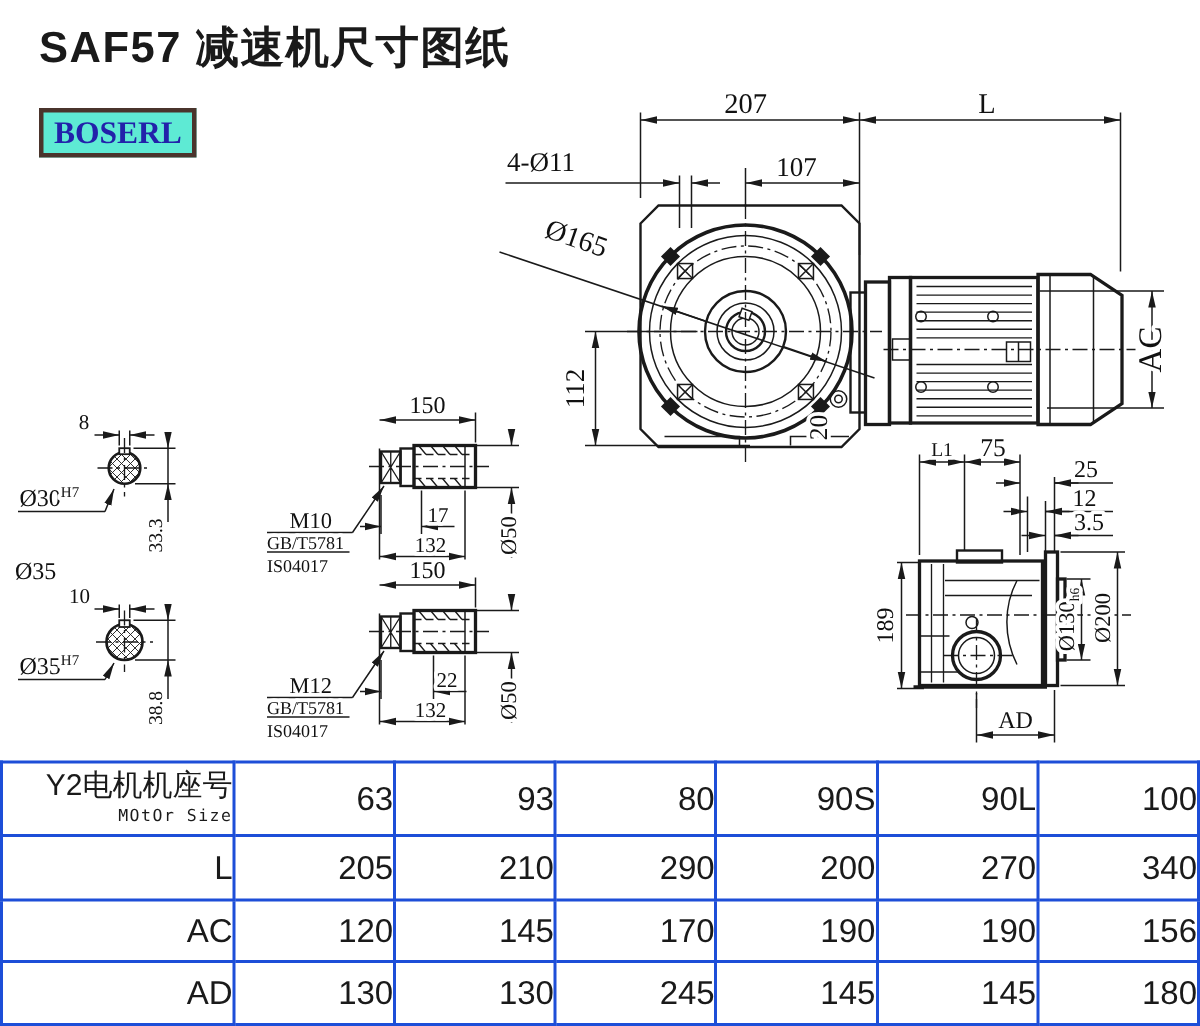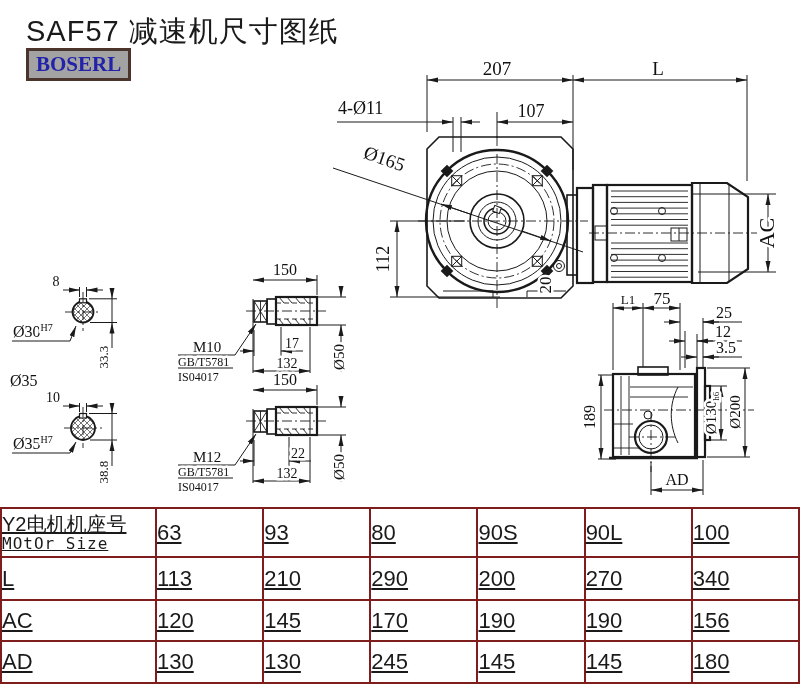--- a/index.html
+++ b/index.html
@@ -1,42 +1,42 @@
 <!DOCTYPE html>
 <html><head>
 <meta charset="utf-8">
 <style>
   html,body{margin:0;padding:0;background:#fff;}
   #page{position:relative;width:800px;height:684px;background:#fff;overflow:hidden;
         font-family:"Liberation Sans",sans-serif;color:#1a1a1a;}
-  #title{position:absolute;left:26px;top:12px;font-size:29px;font-weight:normal;
+  #title{position:absolute;left:26px;top:12px;font-size:29px;font-weight:bold;
          letter-spacing:1px;white-space:nowrap;}
-  #logo{position:absolute;left:26px;top:48px;border:3px solid #4a342c;background:#a3a3a3;
+  #logo{position:absolute;left:26px;top:72px;border:3px solid #4a342c;background:#5eead4;
         padding:1px 7px;}
   #logo span{font-family:"Liberation Serif",serif;font-weight:bold;font-size:21px;color:#2222aa;}
   svg{position:absolute;left:0;top:0;}
   svg .ln{stroke:#1a1a1a;fill:none;}
   svg .b{stroke-width:2.2;}
   svg .b2{stroke-width:1.6;}
   svg .t{stroke-width:1;}
   svg .t2{stroke-width:0.9;}
   svg .dd{stroke:#1a1a1a;fill:none;stroke-width:0.9;stroke-dasharray:10 3 2 3;}
   svg .dsh{stroke:#1a1a1a;fill:none;stroke-width:0.9;stroke-dasharray:5 3;}
   svg .dim{stroke:#1a1a1a;fill:none;stroke-width:1;}
   svg text{fill:#111;font-family:"Liberation Serif",serif;
            paint-order:stroke;stroke:#fff;stroke-width:5px;stroke-linejoin:round;}
   svg .blk{fill:#1a1a1a;stroke:none;}
   
   #dimtable{position:absolute;left:0;top:507px;width:800px;height:177px;
             border-collapse:collapse;table-layout:fixed;}
-  #dimtable td{border:2px solid #7f1d1d;text-align:left;vertical-align:middle;
-               font-size:22px;padding:0;text-decoration:underline;}
+  #dimtable td{border:2px solid #1d4ed8;text-align:right;vertical-align:middle;
+               font-size:22px;padding:0;}
   #dimtable td.hd{font-size:22px;}
   #dimtable .cn{font-size:20px;line-height:22px;}
-  #dimtable .en{font-family:"DejaVu Sans Mono",monospace;font-size:16px;line-height:18px;letter-spacing:1px;}
+  #dimtable .en{font-family:"DejaVu Sans Mono",monospace;font-size:11px;line-height:18px;letter-spacing:1px;}
 </style>
 </head>
 <body>
 
 <div id="page">
 
   <div id="title">SAF57 减速机尺寸图纸</div>
   <div id="logo">
     <span>BOSERL</span>
   </div>
@@ -311,21 +311,21 @@
       </td>
       <td>63</td>
       <td>93</td>
       <td>80</td>
       <td>90S</td>
       <td>90L</td>
       <td>100</td>
     </tr>
     <tr style="height:43px">
       <td>L</td>
-      <td>113</td>
+      <td>205</td>
       <td>210</td>
       <td>290</td>
       <td>200</td>
       <td>270</td>
       <td>340</td>
     </tr>
     <tr style="height:41px">
       <td>AC</td>
       <td>120</td>
       <td>145</td>

